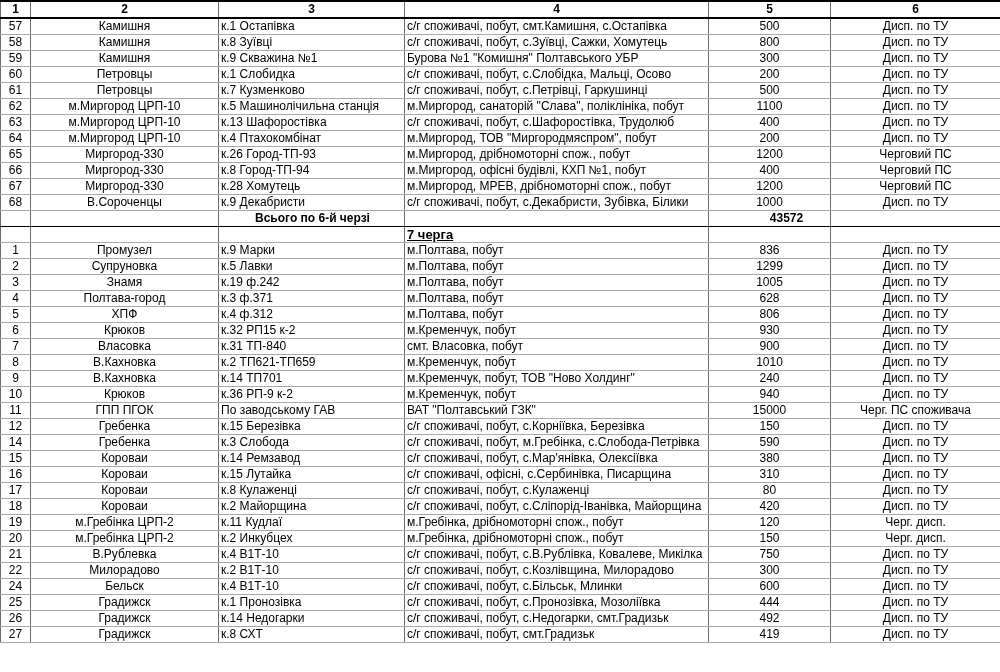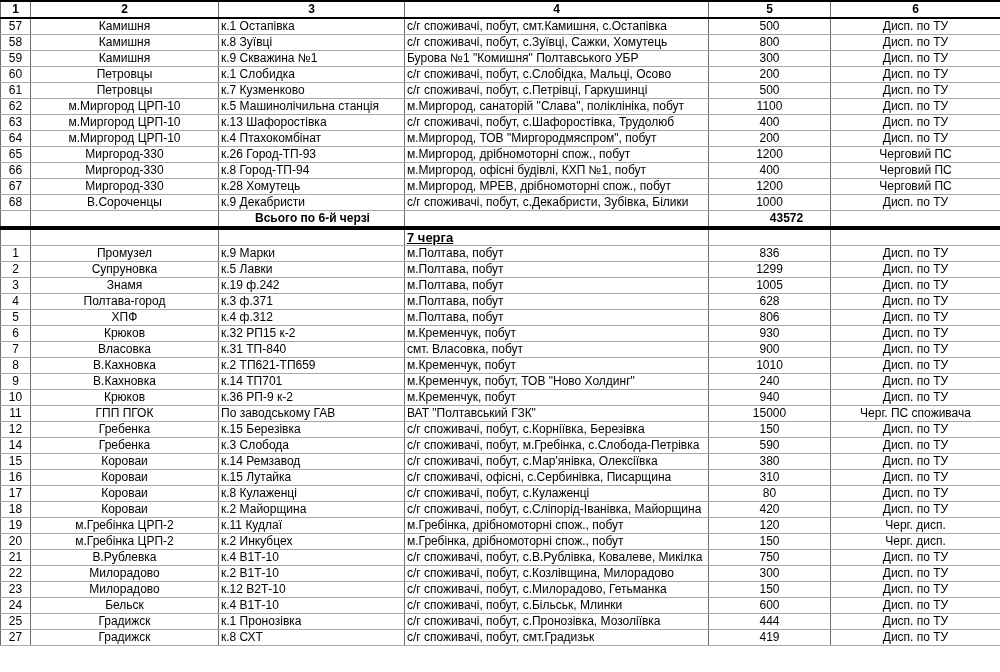--- a/index.html
+++ b/index.html
@@ -1,20 +1,20 @@
 <!DOCTYPE html>
 <html><head>
 <meta charset="utf-8">
 <style>
   html, body { margin:0; padding:0; background:#ffffff; }
   body { width:1000px; height:672px; overflow:hidden; font-family:"Liberation Sans", sans-serif; font-size:12px; color:#000; }
   table.sheet { border-collapse:collapse; table-layout:fixed; width:1000px; }
   table.sheet td { height:15px; padding:0 2px; line-height:15px; border-left:1px solid #6b6b6b; border-right:1px solid #6b6b6b; border-bottom:1px solid #a9a9a9; white-space:nowrap; overflow:hidden; }
   table.sheet tr.hdr td { border-top:2px solid #000; border-bottom:2px solid #000; font-weight:bold; text-align:center; height:15px; }
-  table.sheet tr.total td { border-top:1.5px solid #000; border-bottom:4px solid #000000;padding-left:36px; }
+  table.sheet tr.total td { border-top:1.5px solid #000; border-bottom:1px solid #000000;padding-left:36px; }
   td.c1, td.c2, td.c5, td.c6 { text-align:center; }
   td.c3, td.c4 { text-align:left; }
   .bold { font-weight:bold; }
   .section { font-weight:bold; text-decoration:underline; text-align:left; font-size:13px; }
 </style>
 </head>
 <body>
 
 <table class="sheet">
   <colgroup>
@@ -309,44 +309,44 @@
       </tr>
       <tr>
         <td class="c1">22</td>
         <td class="c2">Милорадово</td>
         <td class="c3">к.2 В1Т-10</td>
         <td class="c4">с/г споживачі, побут, с.Козлівщина, Милорадово</td>
         <td class="c5">300</td>
         <td class="c6">Дисп. по ТУ</td>
       </tr>
       <tr>
-        <td class="c1">23</td>
-        <td class="c2">Милорадово</td>
-        <td class="c3">к.12 В2Т-10</td>
-        <td class="c4">с/г споживачі, побут, с.Милорадово, Гетьманка</td>
-        <td class="c5">150</td>
-        <td class="c6">Дисп. по ТУ</td>
-      </tr>
-      <tr>
         <td class="c1">24</td>
         <td class="c2">Бельск</td>
         <td class="c3">к.4 В1Т-10</td>
         <td class="c4">с/г споживачі, побут, с.Більськ, Млинки</td>
         <td class="c5">600</td>
         <td class="c6">Дисп. по ТУ</td>
       </tr>
       <tr>
         <td class="c1">25</td>
         <td class="c2">Градижск</td>
         <td class="c3">к.1 Пронозівка</td>
         <td class="c4">с/г споживачі, побут, с.Пронозівка, Мозоліївка</td>
         <td class="c5">444</td>
         <td class="c6">Дисп. по ТУ</td>
       </tr>
       <tr>
+        <td class="c1">26</td>
+        <td class="c2">Градижск</td>
+        <td class="c3">к.14 Недогарки</td>
+        <td class="c4">с/г споживачі, побут, с.Недогарки, смт.Градизьк</td>
+        <td class="c5">492</td>
+        <td class="c6">Дисп. по ТУ</td>
+      </tr>
+      <tr>
         <td class="c1">27</td>
         <td class="c2">Градижск</td>
         <td class="c3">к.8 СХТ</td>
         <td class="c4">с/г споживачі, побут, смт.Градизьк</td>
         <td class="c5">419</td>
         <td class="c6">Дисп. по ТУ</td>
       </tr>
   </tbody>
 </table>
 

